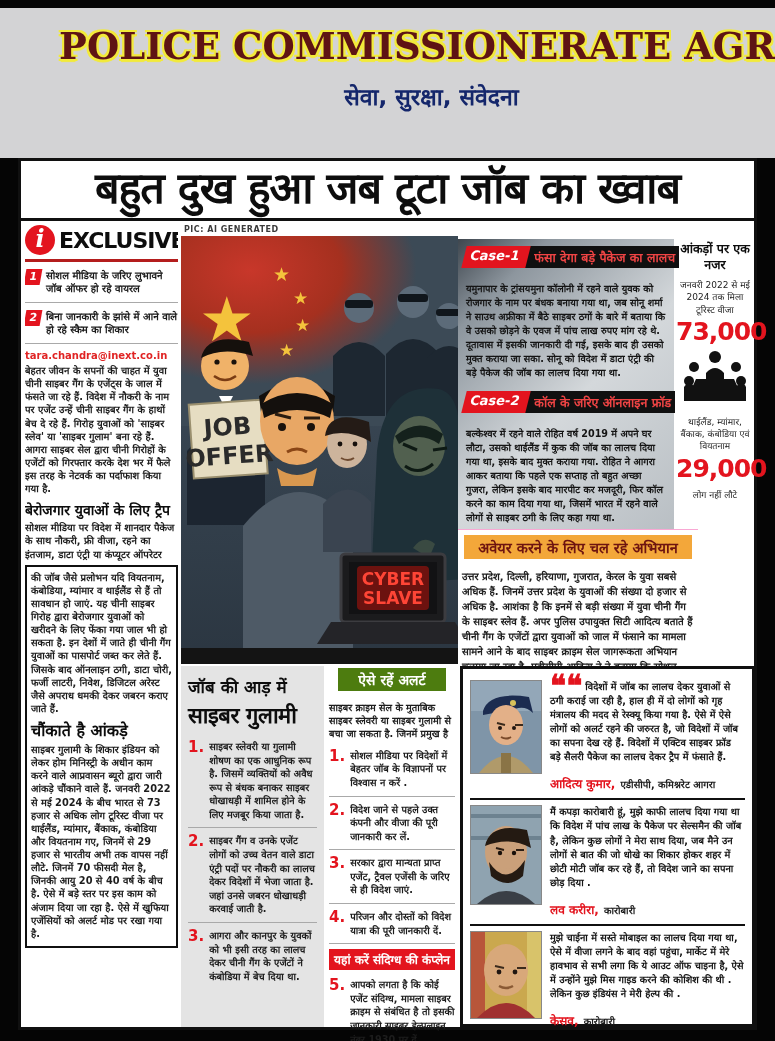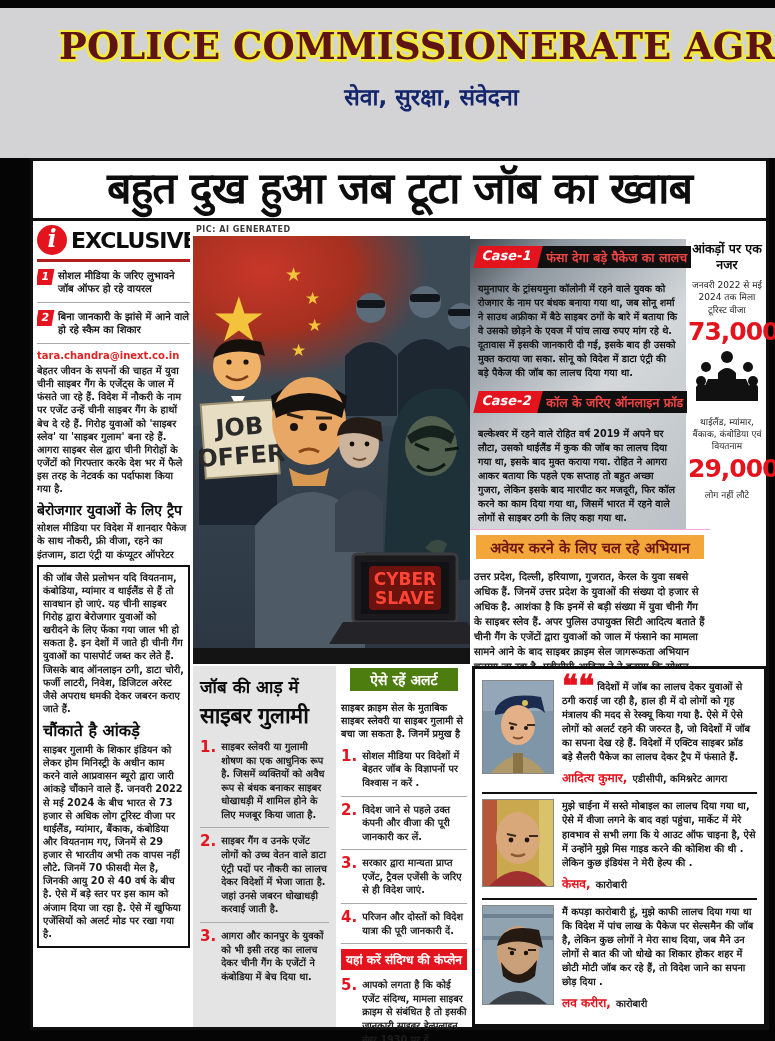--- a/index.html
+++ b/index.html
@@ -5,21 +5,21 @@
   html,body{margin:0;padding:0;background:#000;}
   .page{position:relative;width:775px;height:1041px;background:#050505;overflow:hidden;
         font-family:"DejaVu Sans","Liberation Sans",sans-serif;-webkit-font-smoothing:antialiased;}
   
   .masthead{position:absolute;left:0;top:8px;width:775px;height:150px;background:#d3d3d5;text-align:center;padding-left:44px;}
   .masthead .title{margin:0;padding-top:16px;font-family:"DejaVu Serif","Liberation Serif",serif;
       font-weight:bold;font-size:37px;letter-spacing:0px;color:#5e1414;
       text-shadow:-2px -2px 0 #f2ea3a,2px -2px 0 #f2ea3a,-2px 2px 0 #f2ea3a,2px 2px 0 #f2ea3a,0 3px 1px #f2ea3a;}
   .masthead .tagline{margin-top:12px;font-size:23px;font-weight:bold;color:#14266b;}
   
-  .content{position:absolute;left:30px;top:158px;width:739px;height:872px;background:#ffffff;
+  .content{position:absolute;left:18px;top:158px;width:739px;height:872px;background:#ffffff;
       border:3px solid #101010;box-sizing:border-box;}
   .headline{position:absolute;left:0;top:0;width:733px;height:57px;line-height:55px;text-align:center;
       font-size:43px;font-weight:800;color:#0d0d0d;border-bottom:3px solid #101010;letter-spacing:-1px;white-space:nowrap;}
   
   .left-col{position:absolute;left:4px;top:64px;width:153px;height:800px;overflow:hidden;}
   .excl-row{display:flex;align-items:center;gap:4px;border-bottom:3px solid #b41d1d;padding-bottom:4px;}
   .i-circle{width:30px;height:30px;border-radius:50%;background:#e3141e;color:#fff;
       font-family:"DejaVu Serif",serif;font-style:italic;font-weight:bold;font-size:24px;
       line-height:28px;text-align:center;flex:0 0 auto;}
   .excl-text{font-size:22px;font-weight:800;letter-spacing:-1px;color:#0d0d0d;}
@@ -74,21 +74,21 @@
   
   .quotes{position:absolute;left:439px;top:505px;width:295px;height:361px;background:#fff;
       border:3px solid #101010;box-sizing:border-box;padding:6px 7px;}
   .quote{display:flex;gap:8px;padding:5px 0 6px;border-bottom:2px solid #101010;}
   .quote:last-child{border-bottom:none;}
   .photo{flex:0 0 auto;width:70px;border:1px solid #888;}
   .qbody{flex:1;}
   .qtext{font-size:9.7px;font-weight:600;color:#151515;line-height:1.45;}
   .qmark{color:#e3141e;font-size:30px;font-weight:900;font-family:"DejaVu Serif",serif;
       line-height:0.2;vertical-align:-6px;margin-right:3px;}
-  .byline{margin-top:3px;}
+  .byline{margin-top:9px;}
   .qname{color:#e3141e;font-weight:800;font-size:12px;}
   .qrole{font-size:9.8px;font-weight:600;color:#1d1d1d;}
 </style>
 </head>
 <body>
 
 <div class="page">
 
   <header class="masthead">
     <h1 class="title">POLICE COMMISSIONERATE AGRA</h1>
@@ -323,41 +323,20 @@
             <span class="qmark">❝❝</span><span>विदेशों में जॉब का लालच देकर युवाओं से ठगी कराई जा रही है, हाल ही में दो लोगों को गृह मंत्रालय की मदद से रेस्क्यू किया गया है. ऐसे में ऐसे लोगों को अलर्ट रहने की जरुरत है, जो विदेशों में जॉब का सपना देख रहे हैं. विदेशों में एक्टिव साइबर फ्रॉड बड़े सैलरी पैकेज का लालच देकर ट्रैप में फंसाते हैं.</span>
           </div>
           <div class="byline">
             <span class="qname">आदित्य कुमार,</span>
             <span class="qrole">एडीसीपी, कमिश्नरेट आगरा</span>
           </div>
         </div>
       </div>
 
       <div class="quote">
-        <svg class="photo" width="70" height="86" viewBox="0 0 70 86">
-          <rect width="70" height="86" fill="#caa84e"></rect>
-          <rect x="0" y="0" width="14" height="86" fill="#b8563a"></rect>
-          <rect x="56" y="0" width="14" height="86" fill="#d8c36a"></rect>
-          <ellipse cx="35" cy="38" rx="22" ry="26" fill="#d8a87a"></ellipse>
-          <path d="M24 34 l9 2 M55 36 l-9 0" stroke="#3a2a1c" stroke-width="2"></path>
-          <circle cx="28" cy="40" r="2.4" fill="#201611"></circle>
-            <circle cx="44" cy="40" r="2.4" fill="#201611"></circle>
-          <path d="M28 54 q7,4 14,0" stroke="#8a5a34" stroke-width="2.5" fill="none"></path>
-          <path d="M6 86 q29,-30 58,0 z" fill="#a03030"></path>
-        </svg>
-        <div class="qbody">
-          <div class="qtext">मुझे चाईना में सस्ते मोबाइल का लालच दिया गया था, ऐसे में वीजा लगने के बाद वहां पहुंचा, मार्केट में मेरे हावभाव से सभी लगा कि ये आउट ऑफ चाइना है, ऐसे में उन्होंने मुझे मिस गाइड करने की कोशिश की थी . लेकिन कुछ इंडियंस ने मेरी हेल्प की .</div>
-          <div class="byline">
-            <span class="qname">केसव,</span>
-            <span class="qrole">कारोबारी</span>
-          </div>
-        </div>
-      </div>
-
-      <div class="quote">
         <svg class="photo" width="70" height="98" viewBox="0 0 70 98">
           <rect width="70" height="98" fill="#8fa3b0"></rect>
           <rect x="0" y="8" width="70" height="4" fill="#6d8290"></rect>
             <rect x="0" y="30" width="70" height="4" fill="#6d8290"></rect>
           <ellipse cx="35" cy="46" rx="21" ry="26" fill="#caa07a"></ellipse>
           <path d="M14 40 q5,-24 42,-16 l4 18 q-22,-12 -46,-2z" fill="#241a12"></path>
           <path d="M25 42 l8 2 M53 44 l-8 0" stroke="#2a1c12" stroke-width="2"></path>
           <circle cx="29" cy="47" r="2.2" fill="#18100a"></circle>
             <circle cx="43" cy="47" r="2.2" fill="#18100a"></circle>
           <path d="M18 56 q17,26 36,-2 l-2 16 q-16,14 -32,0z" fill="#241a12"></path>
@@ -366,15 +345,36 @@
         </svg>
         <div class="qbody">
           <div class="qtext">मैं कपड़ा कारोबारी हूं, मुझे काफी लालच दिया गया था कि विदेश में पांच लाख के पैकेज पर सेल्समैन की जॉब है, लेकिन कुछ लोगों ने मेरा साथ दिया, जब मैने उन लोगों से बात की जो धोखे का शिकार होकर शहर में छोटी मोटी जॉब कर रहे हैं, तो विदेश जाने का सपना छोड़ दिया .</div>
           <div class="byline">
             <span class="qname">लव करीरा,</span>
             <span class="qrole">कारोबारी</span>
           </div>
         </div>
       </div>
 
+      <div class="quote">
+        <svg class="photo" width="70" height="86" viewBox="0 0 70 86">
+          <rect width="70" height="86" fill="#caa84e"></rect>
+          <rect x="0" y="0" width="14" height="86" fill="#b8563a"></rect>
+          <rect x="56" y="0" width="14" height="86" fill="#d8c36a"></rect>
+          <ellipse cx="35" cy="38" rx="22" ry="26" fill="#d8a87a"></ellipse>
+          <path d="M24 34 l9 2 M55 36 l-9 0" stroke="#3a2a1c" stroke-width="2"></path>
+          <circle cx="28" cy="40" r="2.4" fill="#201611"></circle>
+            <circle cx="44" cy="40" r="2.4" fill="#201611"></circle>
+          <path d="M28 54 q7,4 14,0" stroke="#8a5a34" stroke-width="2.5" fill="none"></path>
+          <path d="M6 86 q29,-30 58,0 z" fill="#a03030"></path>
+        </svg>
+        <div class="qbody">
+          <div class="qtext">मुझे चाईना में सस्ते मोबाइल का लालच दिया गया था, ऐसे में वीजा लगने के बाद वहां पहुंचा, मार्केट में मेरे हावभाव से सभी लगा कि ये आउट ऑफ चाइना है, ऐसे में उन्होंने मुझे मिस गाइड करने की कोशिश की थी . लेकिन कुछ इंडियंस ने मेरी हेल्प की .</div>
+          <div class="byline">
+            <span class="qname">केसव,</span>
+            <span class="qrole">कारोबारी</span>
+          </div>
+        </div>
+      </div>
+
     </section>
   </div>
 </div>
 
 </body></html>

